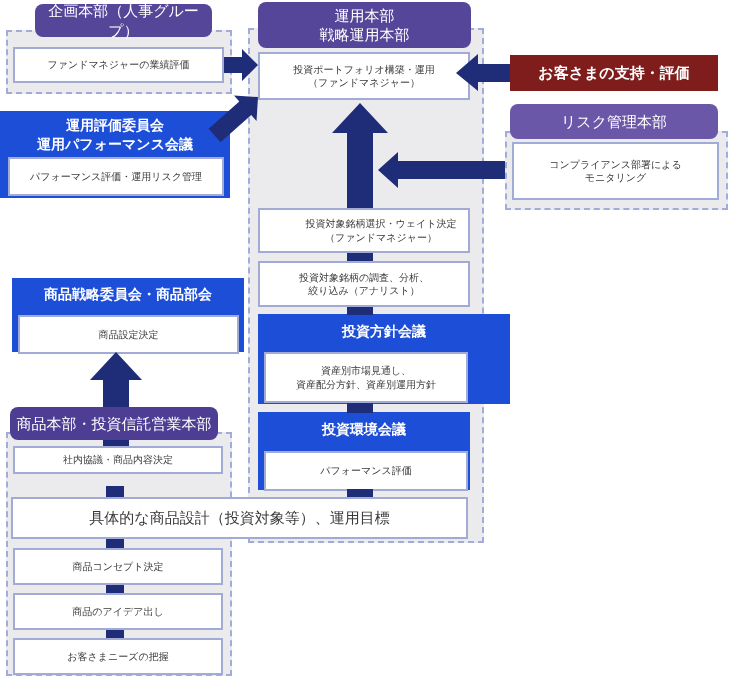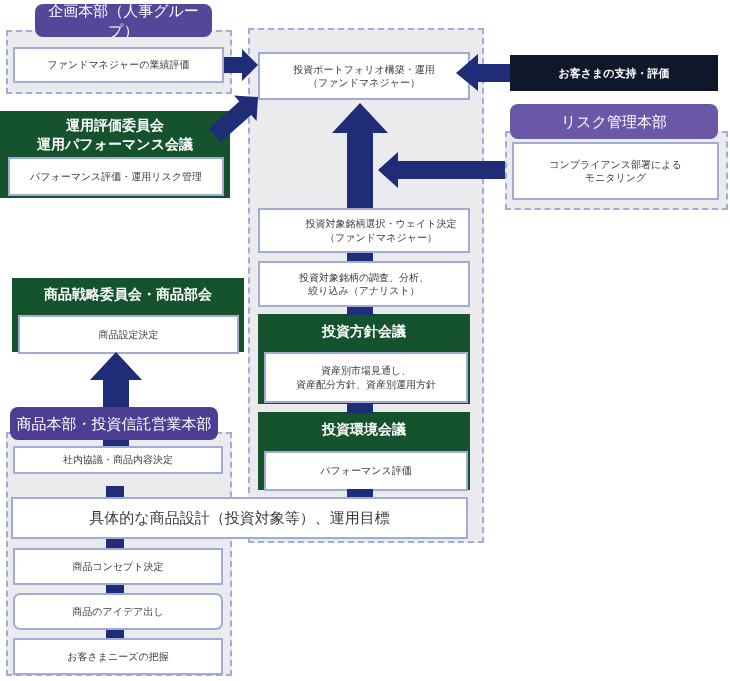--- a/index.html
+++ b/index.html
@@ -6,21 +6,21 @@
   #stage{
     position:relative;width:730px;height:681px;background:#ffffff;
     font-family:"Liberation Sans",sans-serif;color:#3a3a3a;overflow:hidden;
   }
   .abs{position:absolute;box-sizing:border-box;}
   
   .panel-dashed{
     background:#ebebee;border:2px dashed #a3abd9;z-index:1;
   }
   
-  .panel-peri{background:#14532d;z-index:1;text-decoration:underline;}
+  .panel-peri{background:#1d4ed8;z-index:1;text-decoration:underline;}
   .peri-title{
     position:absolute;left:0;right:0;text-align:center;color:#ffffff;
     font-weight:bold;font-size:14px;line-height:1.35;white-space:pre-line;
   }
   
   .hdr{
     display:flex;align-items:center;justify-content:center;text-align:center;
     color:#ffffff;font-weight:normal;font-size:15px;line-height:1.3;
     border-radius:8px;z-index:3;white-space:pre-line;
   }
@@ -29,22 +29,22 @@
   .hdr-risk{background:#6a57a8;}
   
   .wbox{
     background:#ffffff;border:2px solid #a2abd6;display:flex;align-items:center;
     justify-content:center;text-align:center;font-size:10px;line-height:1.35;
     white-space:pre-line;z-index:3;
   }
   .wbox-wide{font-size:15px;}
   
   .navy-box{
-    background:#0f172a;display:flex;align-items:center;justify-content:center;
-    text-align:left;color:#ffffff;font-weight:bold;font-size:11px;z-index:3;
+    background:#7f1d1d;display:flex;align-items:center;justify-content:center;
+    text-align:left;color:#ffffff;font-weight:bold;font-size:15px;z-index:3;
   }
   
   .conn{background:#1f2d78;z-index:2;}
   .arrow-layer{position:absolute;left:0;top:0;pointer-events:none;}
   .under{z-index:2;}
   .over{z-index:4;}
 </style>
 </head>
 <body>
 
@@ -64,37 +64,39 @@
     <div class="peri-title" style="top:7px;">商品戦略委員会・商品部会</div>
     <div class="wbox" style="position:absolute;left:6px;top:37px;width:217px;height:35px;">商品設定決定</div>
   </div>
 
   <div class="abs hdr hdr-product" style="left:10px;top:407px;width:208px;height:33px;">商品本部・投資信託営業本部</div>
 
   <div class="abs panel-dashed" style="left:6px;top:432px;width:226px;height:244px;"></div>
   <div class="abs wbox" style="left:13px;top:446px;width:210px;height:28px;">社内協議・商品内容決定</div>
   <div class="abs wbox wbox-wide" style="left:11px;top:497px;width:457px;height:42px;">具体的な商品設計（投資対象等）、運用目標</div>
   <div class="abs wbox" style="left:13px;top:548px;width:210px;height:37px;">商品コンセプト決定</div>
-  <div class="abs wbox" style="left:13px;top:593px;width:210px;height:37px;border-radius:7px;">商品のアイデア出し</div>
+  <div class="abs wbox" style="left:13px;top:593px;width:210px;height:37px;">商品のアイデア出し</div>
   <div class="abs wbox" style="left:13px;top:638px;width:210px;height:37px;">お客さまニーズの把握</div>
 
   <div class="abs conn" style="left:106px;top:486px;width:18px;height:12px;"></div>
   <div class="abs conn" style="left:106px;top:538px;width:18px;height:11px;"></div>
   <div class="abs conn" style="left:106px;top:584px;width:18px;height:10px;"></div>
   <div class="abs conn" style="left:106px;top:629px;width:18px;height:10px;"></div>
 
   <div class="abs panel-dashed" style="left:248px;top:28px;width:236px;height:515px;"></div>
+  <div class="abs hdr hdr-main" style="left:258px;top:2px;width:213px;height:46px;">運用本部
+戦略運用本部</div>
   <div class="abs wbox" style="left:258px;top:52px;width:212px;height:48px;">投資ポートフォリオ構築・運用
 （ファンドマネジャー）</div>
   <div class="abs wbox" style="left:258px;top:208px;width:212px;height:45px;padding-left:34px;">投資対象銘柄選択・ウェイト決定
 （ファンドマネジャー）</div>
   <div class="abs wbox" style="left:258px;top:261px;width:212px;height:46px;">投資対象銘柄の調査、分析、
 絞り込み（アナリスト）</div>
 
-  <div class="abs panel-peri" style="left:258px;top:314px;width:212px;height:90px;">
+  <div class="abs panel-peri" style="left:258px;top:314px;width:252px;height:90px;">
     <div class="peri-title" style="top:8px;">投資方針会議</div>
     <div class="wbox" style="position:absolute;left:6px;top:38px;width:200px;height:47px;">資産別市場見通し、
 資産配分方針、資産別運用方針</div>
   </div>
 
   <div class="abs panel-peri" style="left:258px;top:412px;width:212px;height:78px;">
     <div class="peri-title" style="top:8px;">投資環境会議</div>
     <div class="wbox" style="position:absolute;left:6px;top:39px;width:200px;height:36px;">パフォーマンス評価</div>
   </div>
 

